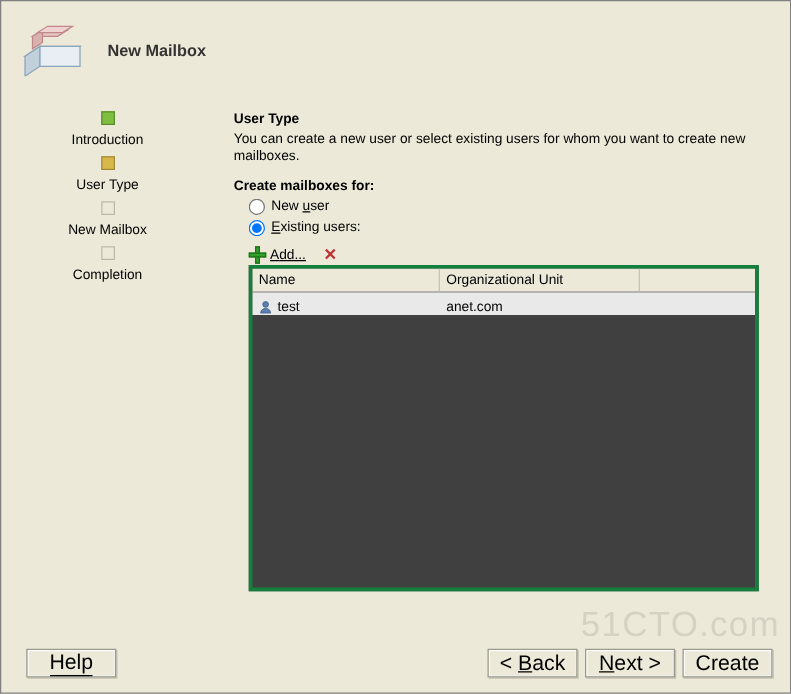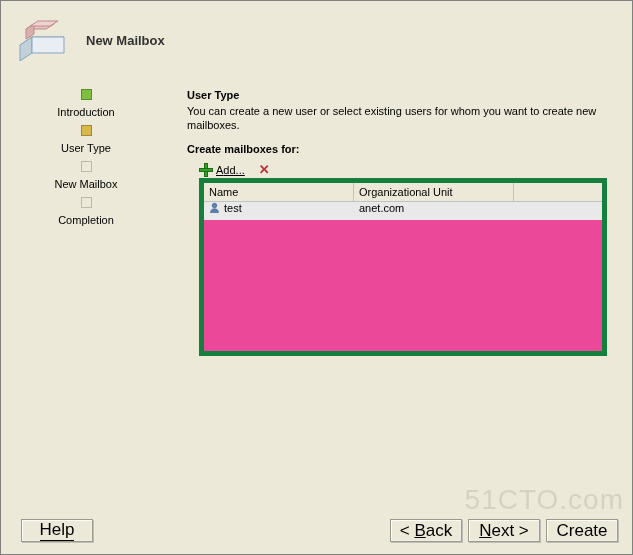--- a/index.html
+++ b/index.html
@@ -82,38 +82,38 @@
   }
   .add-btn{display:flex;align-items:center;gap:3px;color:#000;cursor:default;text-decoration:underline;}
   .plus{width:14px;height:14px;position:relative;}
   .plus:before,.plus:after{content:"";position:absolute;background:#33a02c;border:1px solid #1d6f17;box-sizing:border-box;}
   .plus:before{left:5px;top:0;width:4px;height:14px;}
   .plus:after{left:0;top:5px;width:14px;height:4px;}
   .remove-x{color:#bb3333;font-size:13px;font-weight:bold;line-height:1;}
   .table{
     margin-left:12px;
     width:408px;
-    height:178px;
-    background:#ec4899;
-    border:5px solid #15803d;
+    height:261px;
+    background:#404040;
+    border:3px solid #15803d;
     box-sizing:border-box;
   }
   .thead{display:flex;height:18px;border-bottom:1px solid #c2c2c2;}
   .th{
     background:#ece9d8;
     border-right:1px solid #c2c2c2;
     font-size:11px;
     display:flex;align-items:center;
     padding:0 5px;
     box-sizing:border-box;
   }
   .th.name{width:150px;}
   .th.ou{width:160px;}
   .th.rest{flex:1;border-right:none;}
-  .trow{display:flex;height:18px;align-items:flex-start;background:#e9e9e9;}
+  .trow{display:flex;height:18px;align-items:flex-end;background:#e9e9e9;}
   .td{font-size:11px;display:flex;align-items:center;padding:0 5px;box-sizing:border-box;gap:4px;}
   .td.name{width:150px;}
   .td.ou{width:160px;}
   .user-icon{width:11px;height:11px;display:inline-block;}
   .btn{
     height:23px;
     min-width:72px;
     background:#ece9d8;
     border:1px solid #9a9a8d;
     box-shadow:inset 1px 1px 0 rgba(255,255,255,.8),1px 1px 0 rgba(0,0,0,.18),0 0 0 1px #eee inset;
@@ -179,20 +179,28 @@
       <span>Completion</span>
     </div>
   </div>
 
   <div class="main">
     <div class="heading">User Type</div>
     <div class="desc">You can create a new user or select existing users for whom you want to create new mailboxes.</div>
 
     <div class="field-label">Create mailboxes for:</div>
 
+    <div class="radio-row">
+      <input type="radio" name="ut" style="">
+      <label><span>New </span><span class="ul">u</span><span>ser</span></label>
+    </div>
+    <div class="radio-row">
+      <input type="radio" name="ut" checked="" style="">
+      <label><span class="ul">E</span><span>xisting users:</span></label>
+    </div>
 
     <div class="toolbar">
       <div class="add-btn">
         <span class="plus"></span>
         <span><span class="ul">A</span><span>dd...</span></span>
       </div>
       <div class="remove-x">
         <span>✕</span>
       </div>
     </div>

